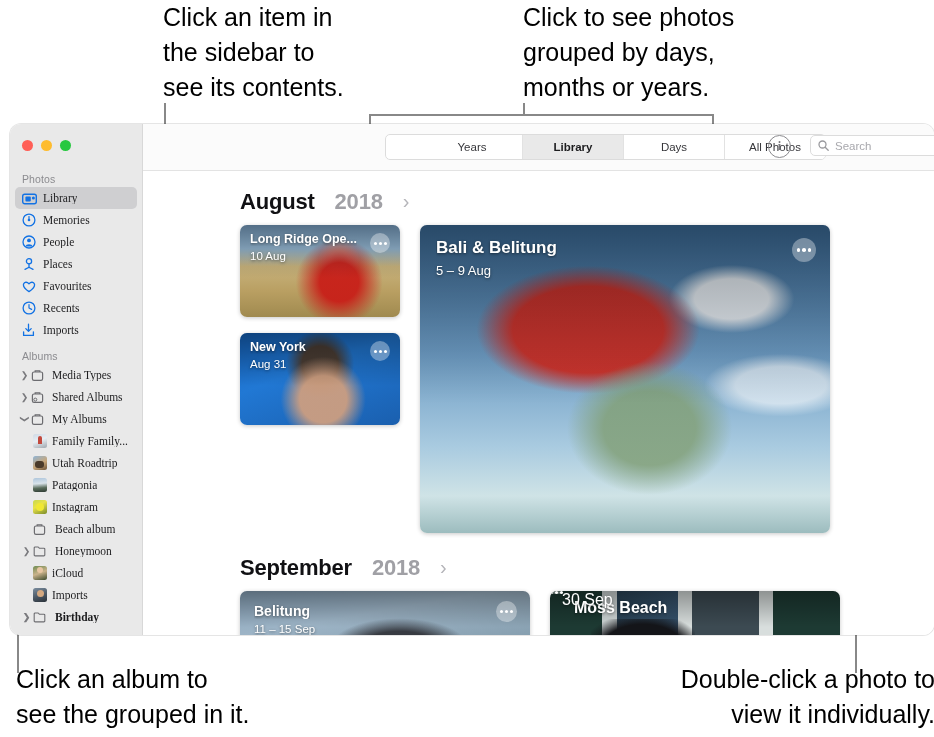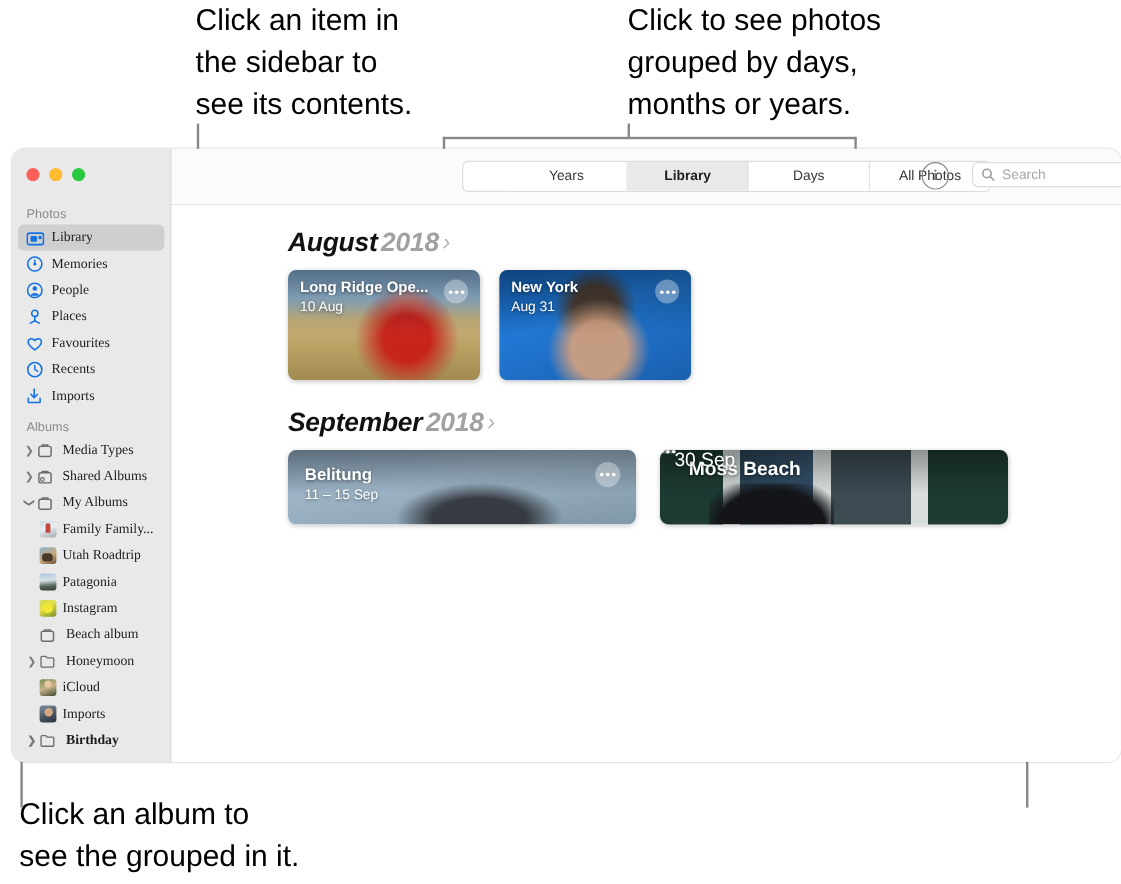--- a/index.html
+++ b/index.html
@@ -138,29 +138,29 @@
     color: #1d1d1f; width: 150px;
   }
   #searchbox input::placeholder { color: #a8a8ad; }
 
   
   #content {
     position: absolute; left: 133px; top: 47px; right: 0; bottom: 0;
     background: #ffffff; overflow: hidden; padding-left: 97px; box-sizing: border-box;
   }
   .month-head {
-    display: flex; align-items: baseline; gap: 3px;
-    margin-top: 18px; margin-bottom: 10px; font-style: italic;
+    display: flex; align-items: baseline; gap: 20px;
+    margin-top: 18px; margin-bottom: 10px;
   }
   .month-name { font-size: 22px; font-weight: 700; color: #111114; letter-spacing: -0.2px; }
   .month-year { font-size: 22px; font-weight: 600; color: #a0a0a5; letter-spacing: -0.2px; }
   .month-arrow { font-size: 20px; color: #b4b4b9; font-weight: 400; line-height: 1; position: relative; top: -1px; }
 
   .grid-row { display: flex; gap: 20px; align-items: flex-start; }
-  .col-small { display: flex; flex-direction: row; gap: 16px; align-items: center; }
+  .col-small { display: flex; flex-direction: column; gap: 16px; align-items: center; }
 
   .card {
     position: relative; border-radius: 7px; overflow: hidden;
     box-shadow: 0 1px 4px rgba(0,0,0,0.22);
   }
   .card-sm { width: 160px; height: 92px; }
   .card-lg { width: 410px; height: 308px; }
   .card-wide { width: 290px; height: 62px; }
   .card-wide2 { width: 290px; height: 62px; }
 
@@ -246,20 +246,22 @@
 <div id="root">
 
   <div class="callout callout-tl">Click an item in
 the sidebar to
 see its contents.</div>
   <div class="callout callout-tr">Click to see photos
 grouped by days,
 months or years.</div>
   <div class="callout callout-bl">Click an album to
 see the grouped in it.</div>
+  <div class="callout callout-br">Double-click a photo to
+view it individually.</div>
 
   <div class="lead lead-v" style="left:164px; top:103px; height:362px;"></div>
   <div class="lead lead-h" style="left:148px; top:464px; width:18px;"></div>
   <div class="lead lead-v" style="left:148px; top:177px; height:289px;"></div>
   <div class="lead lead-h" style="left:133px; top:177px; width:17px;"></div>
 
   <div class="lead lead-v" style="left:523px; top:103px; height:12px;"></div>
   <div class="lead lead-h" style="left:369px; top:114px; width:344px;"></div>
   <div class="lead lead-v" style="left:369px; top:114px; height:17px;"></div>
   <div class="lead lead-v" style="left:712px; top:114px; height:17px;"></div>
@@ -516,20 +518,30 @@
             <div class="card-title">New York</div>
             <div class="card-sub">Aug 31</div>
             <div class="dots">
                 <span class="dot"></span>
                 <span class="dot"></span>
                 <span class="dot"></span>
               </div>
           </div>
         </div>
 
+        <div class="card card-lg ph-bali">
+          <div class="card-overlay"></div>
+          <div class="card-title">Bali &amp; Belitung</div>
+          <div class="card-sub">5 – 9 Aug</div>
+          <div class="dots">
+              <span class="dot"></span>
+              <span class="dot"></span>
+              <span class="dot"></span>
+            </div>
+        </div>
       </div>
 
       <div class="month-head" style="margin-top:22px;">
         <span class="month-name">September</span>
         <span class="month-year">2018</span>
         <span class="month-arrow">›</span>
       </div>
 
       <div class="grid-row" style="gap:20px;">
         <div class="card card-wide ph-belitung">

